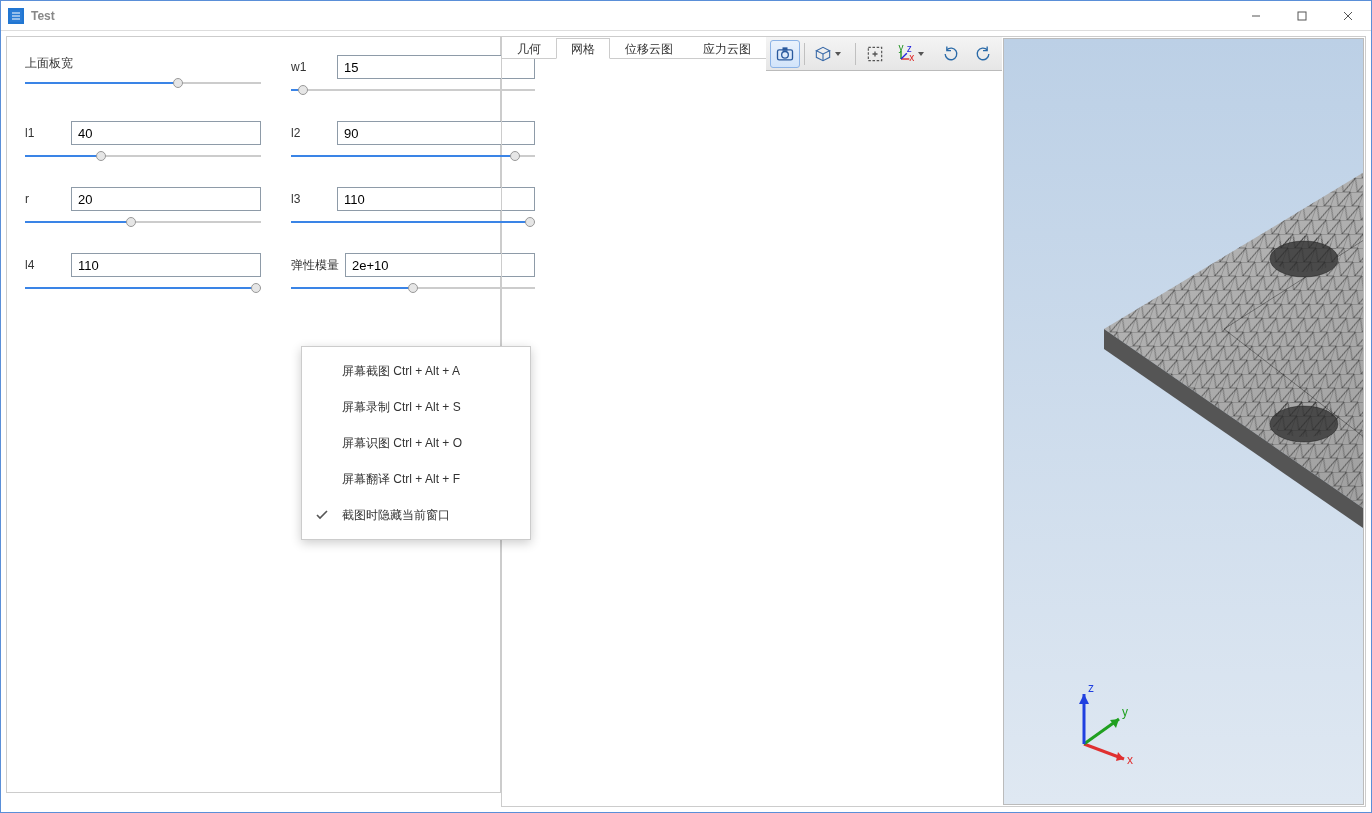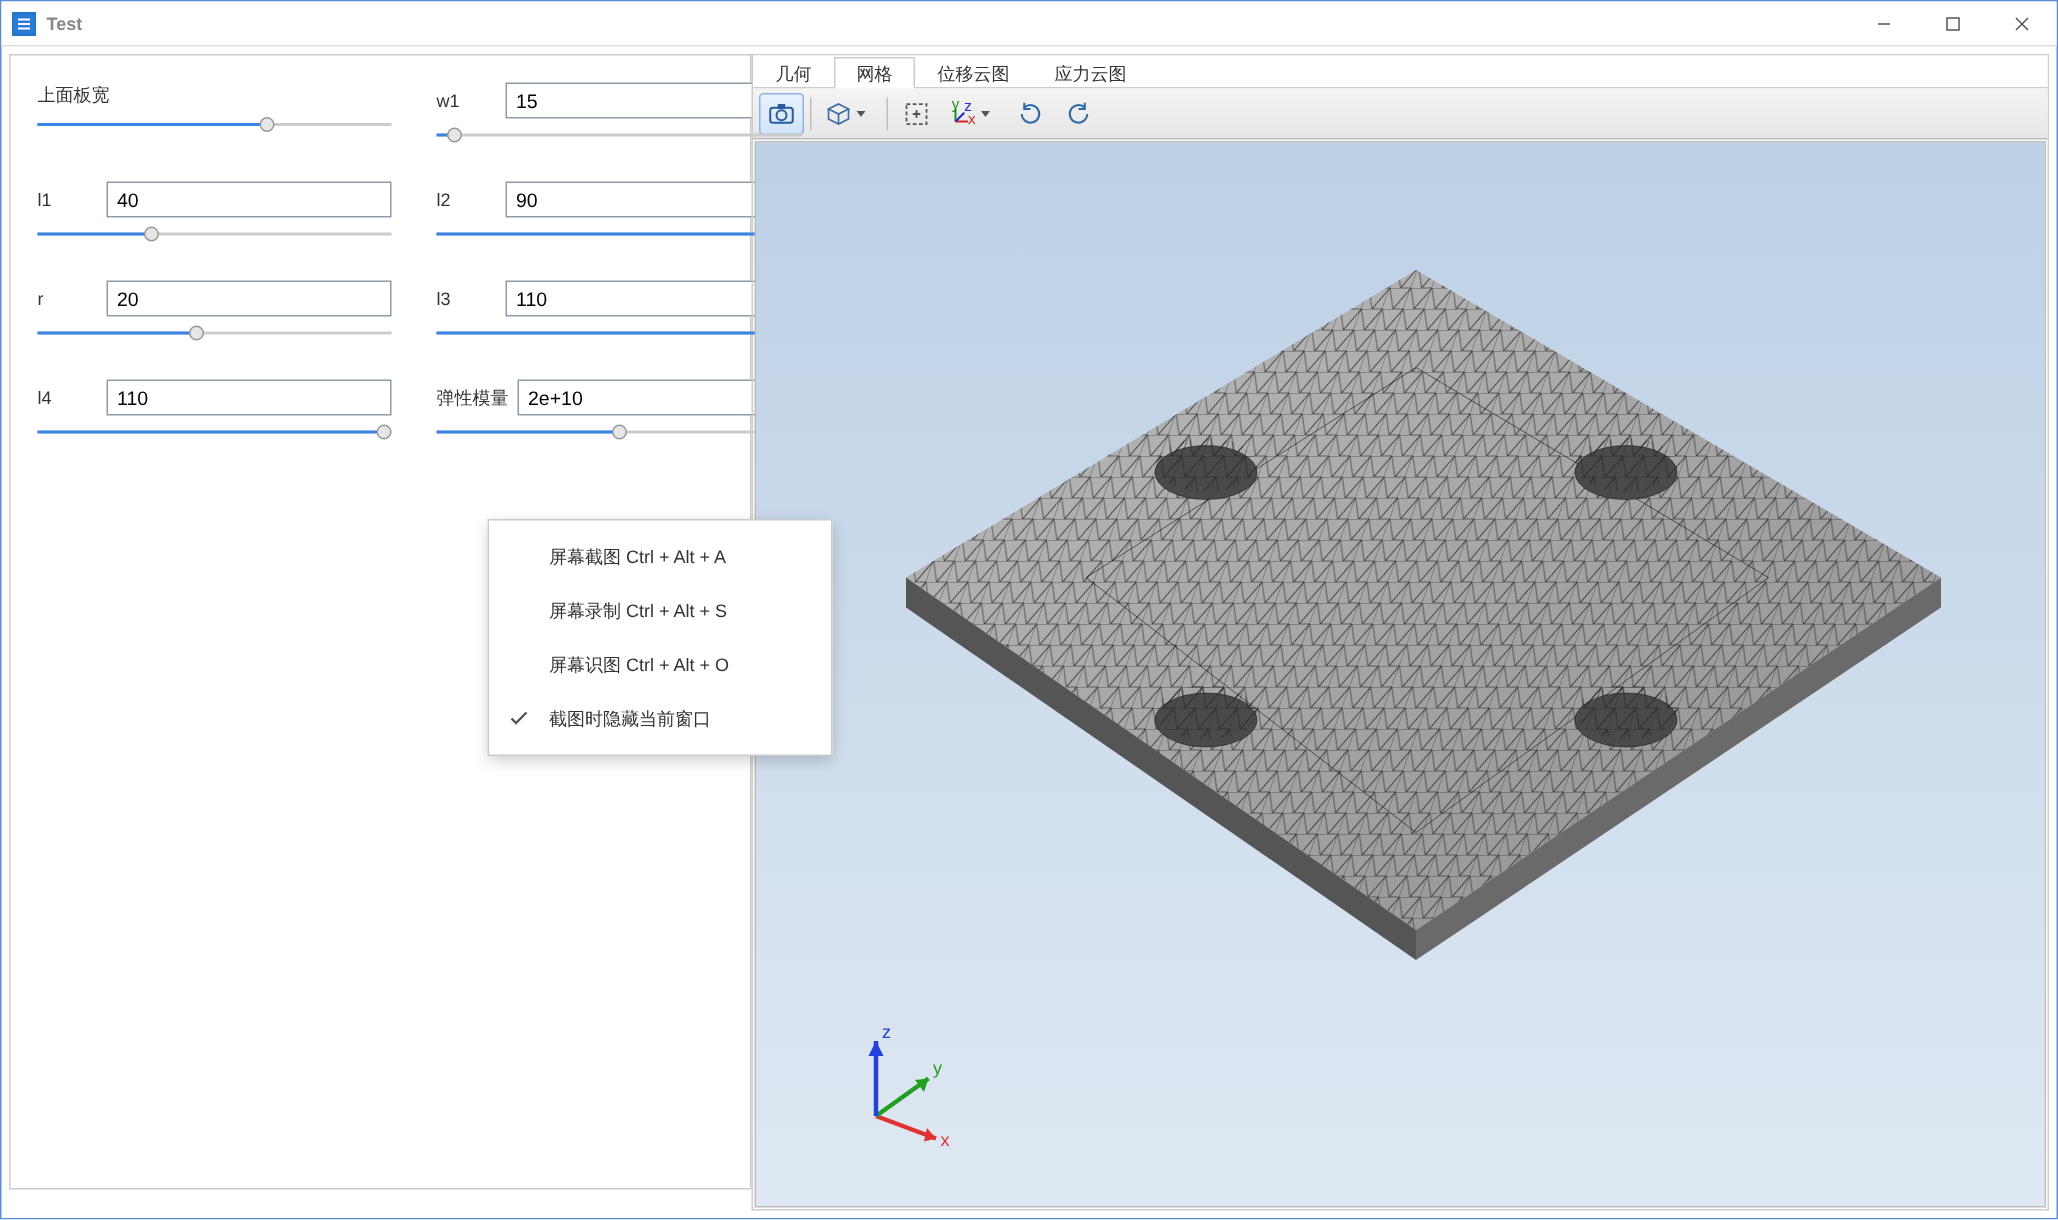--- a/index.html
+++ b/index.html
@@ -20,34 +20,34 @@
 .param-label { white-space: nowrap; color: #333; min-width: 40px; }
 .param-input { flex: 1; border: 1px solid #8e9ba8; padding: 4px 6px; height: 24px; font-size: 13px;}
 .param-input.disabled { color: #aaa; background:#fff; }
 .slider-wrap { position: relative; height: 14px; margin-top: 4px; }
 .slider-track { position: absolute; top: 6px; left: 0; right: 0; height: 2px; background: #ccc; }
 .slider-fill  { position: absolute; top: 6px; left: 0; height: 2px; background: #3a84e6; }
 .slider-thumb { position: absolute; top: 2px; width: 10px; height: 10px; background: #e6e6e6; border:1px solid #999; border-radius: 50%; margin-left:-5px;}
 .btnrow { display:flex; gap: 58px; margin-top: 54px; }
 .btn { width: 118px; height: 42px; background: linear-gradient(#fdfdfd,#e8e8e8); border:1px solid #adadad; display:flex; align-items:center; justify-content:center; font-size:14px; color:#333; }
 .btn.disabled { color:#b8b8b8; }
-.rightpanel { flex: 1; border: 1px solid #ccc; margin: 5px 5px 5px 0; display:flex; flex-direction: column; }
+.rightpanel { flex: 1; border: 1px solid #ccc; margin: 5px 5px 5px 0; display:flex; flex-direction: row; }
 .tabs { display:flex; background:#fff; border-bottom:1px solid #ccc; height:22px;}
 .tab { padding: 2px 14px; border:1px solid transparent; border-bottom:none; position:relative; top:1px; color:#333;}
 .tab.active { border-color:#ccc; background:#fff; border-bottom:1px solid #fff;}
 .toolbar { display:flex; align-items:center; gap:2px; padding:2px 4px; background:linear-gradient(#f4f4f4,#e6e6e6); border-bottom:1px solid #bbb; height:34px;}
 .tbtn { width:30px; height:28px; display:flex; align-items:center; justify-content:center; border:1px solid transparent; border-radius:3px;}
 .tbtn.active { border-color:#8cb3e6; background:linear-gradient(#eaf2fc,#d2e4fa); }
 .tbtn svg { width:20px; height:20px; }
 .tbtn.combo { width:42px; justify-content: flex-start; padding-left:3px; gap:2px;}
 .caret { width:0; height:0; border-left:3px solid transparent; border-right:3px solid transparent; border-top:4px solid #555;}
 .tdiv { width:1px; height:22px; background:#c0c0c0; margin:0 2px;}
 .viewport { flex:1; background: linear-gradient(#bcd0e6,#dfe8f2); position:relative; overflow:hidden; border:1px solid #bbb; margin:1px;}
 .axes { position:absolute; left:60px; bottom:40px; width:90px; height:90px;}
-.contextmenu { position:absolute; left:300px; top:345px; width:230px; background:#fff; border:1px solid #ccc; box-shadow:0 3px 10px rgba(0,0,0,0.2); padding:6px 0; z-index:10;margin-left:24px;}
+.contextmenu { position:absolute; left:300px; top:345px; width:230px; background:#fff; border:1px solid #ccc; box-shadow:0 3px 10px rgba(0,0,0,0.2); padding:6px 0; z-index:10;}
 .menuitem { height:36px; display:flex; align-items:center; padding: 0 14px 0 40px; color:#333; font-size:13px; position:relative;}
 .menuitem .check { position:absolute; left:12px; top:10px;}
 .mesh-img { position:absolute; left:60px; top:55px; width:760px; height:520px;}
 </style>
 </head>
 <body>
 
 <div class="window">
 
   <div class="titlebar">
@@ -287,20 +287,23 @@
     <div class="menuitem">
         <span>屏幕截图 Ctrl + Alt + A</span>
       </div>
     <div class="menuitem">
         <span>屏幕录制 Ctrl + Alt + S</span>
       </div>
     <div class="menuitem">
         <span>屏幕识图 Ctrl + Alt + O</span>
       </div>
     <div class="menuitem">
+        <span>屏幕翻译 Ctrl + Alt + F</span>
+      </div>
+    <div class="menuitem">
       <span class="check">
         <svg width="16" height="16" viewBox="0 0 16 16">
             <path d="M3 8l3 3 7-7" fill="none" stroke="#555" stroke-width="1.6"></path>
           </svg>
       </span>
       <span>截图时隐藏当前窗口</span>
     </div>
   </div>
 </div>
 

